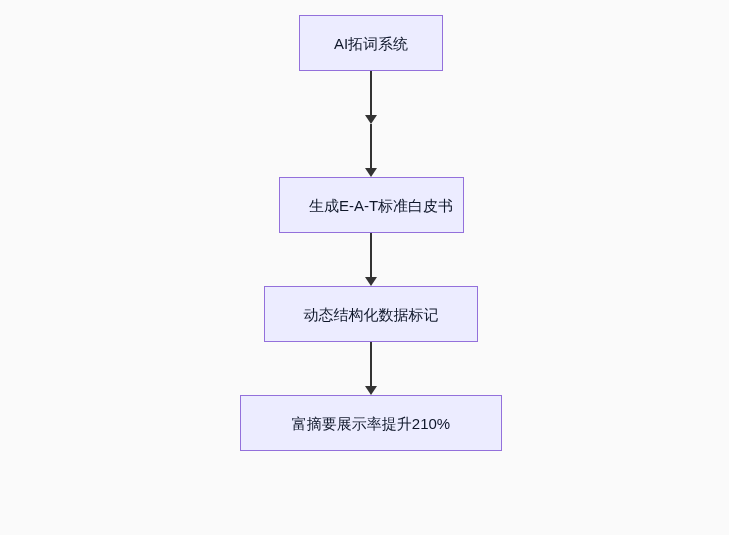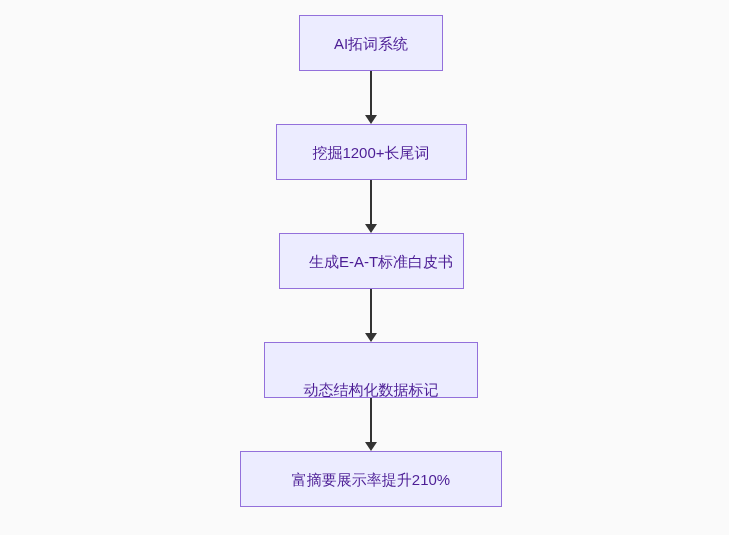--- a/index.html
+++ b/index.html
@@ -26,30 +26,30 @@
     align-items: center;
   }
   .flow-node {
     box-sizing: border-box;
     height: 56px;
     display: flex;
     align-items: center;
     justify-content: center;
     background: #ECECFF;
     border: 1.5px solid #9370DB;
-    color: #4c1d95;
+    color: #0f172a;
     font-size: 15px;
     line-height: 1;
     white-space: nowrap;
     text-align: center;
   }
   .flow-node.n1 { width: 144px; }
   .flow-node.n2 { width: 191px; }
   .flow-node.n3 { width: 185px; padding-left: 20px; }
-  .flow-node.n4 { width: 214px; align-items: flex-end; }
+  .flow-node.n4 { width: 214px; }
   .flow-node.n5 { width: 262px; }
   .flow-edge {
     height: 53px;
     display: flex;
     flex-direction: column;
     align-items: center;
   }
   .flow-edge .edge-line {
     flex: 1 1 auto;
     width: 2px;
@@ -72,23 +72,20 @@
 
     <div class="flow-node n1">
       <span>AI拓词系统</span>
     </div>
 
     <div class="flow-edge">
       <div class="edge-line"></div>
       <div class="edge-arrowhead"></div>
     </div>
 
-    <div class="flow-node n2">
-      <span>挖掘1200+长尾词</span>
-    </div>
 
     <div class="flow-edge">
       <div class="edge-line"></div>
       <div class="edge-arrowhead"></div>
     </div>
 
     <div class="flow-node n3">
       <span>生成E-A-T标准白皮书</span>
     </div>
 

